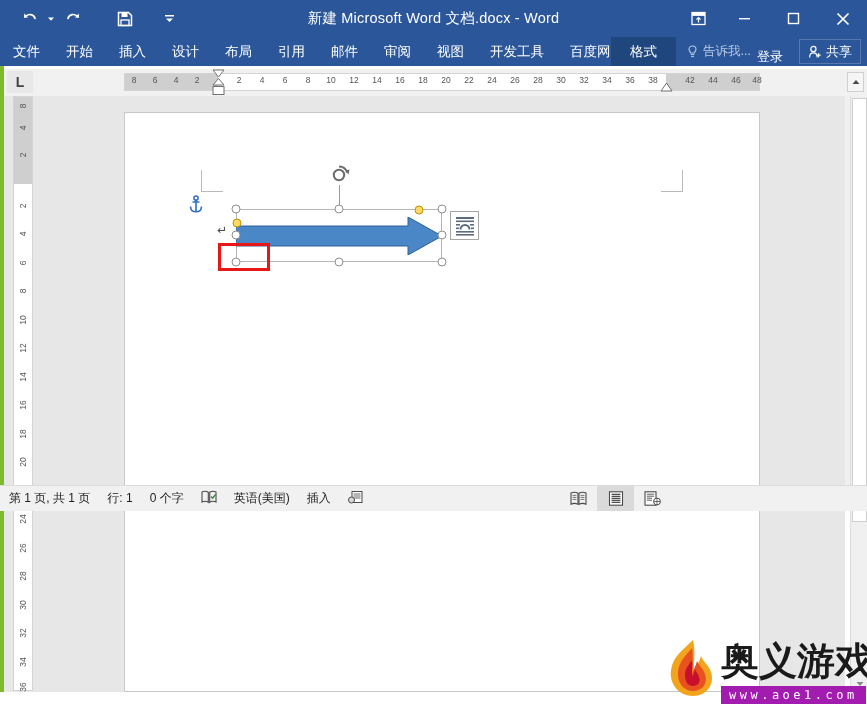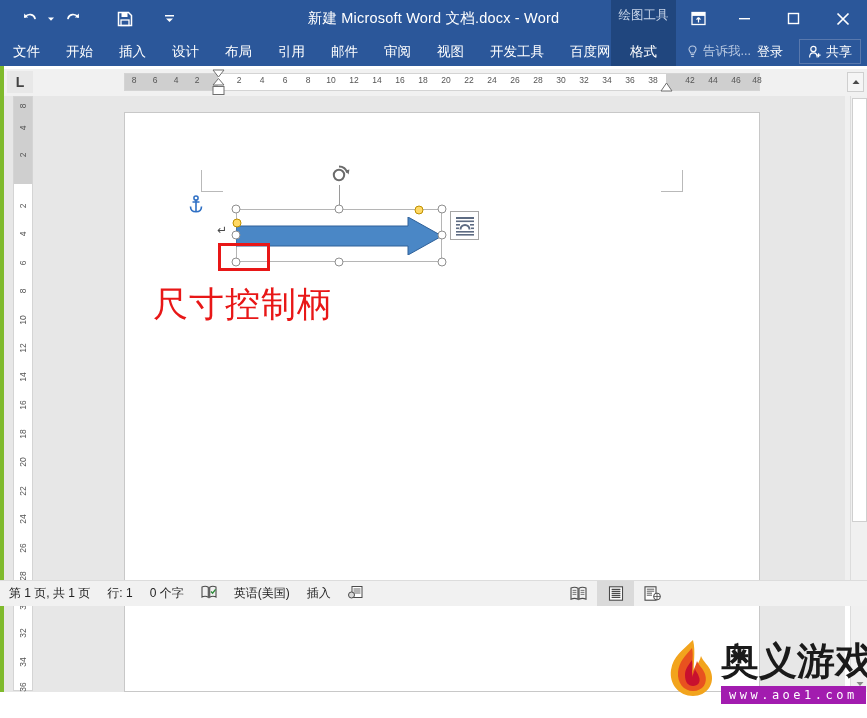--- a/index.html
+++ b/index.html
@@ -4,21 +4,21 @@
 <style>
   * { box-sizing: border-box; margin: 0; padding: 0; }
   html, body {
     width: 867px; height: 718px;
     font-family: "Liberation Sans", "DejaVu Sans", sans-serif;
     overflow: hidden;
     background: #ffffff;
   }
   #app {
     position: relative;
-    width: 867px; height: 606px;
+    width: 867px; height: 511px;
     background: #f0f0f0;
   }
 
   
   .titlebar {
     position: absolute; left: 0; top: 0; width: 867px; height: 37px;
     background: #2b579a;
     display: flex; align-items: center;
   }
   .qat { display: flex; align-items: center; padding-left: 14px; gap: 0px; }
@@ -73,21 +73,21 @@
     justify-content: center; padding: 0;
     background: #20467e; color: #ffffff;
   }
   .tell-me {
     position: absolute; left: 686px; top: 0; height: 29px;
     display: flex; align-items: center; gap: 4px;
     color: #b9c9e2; font-size: 12.5px;
   }
   .signin {
     position: absolute; left: 757px; top: 0; height: 29px;
-    display: flex; align-items: center;
+    display: flex; align-items: flex-end;
     color: #ffffff; font-size: 13px;
   }
   .share {
     position: absolute; right: 6px; top: 2px; height: 25px;
     display: flex; align-items: center; gap: 4px; padding: 0 8px;
     color: #ffffff; font-size: 13px;
     border: 1px solid #5878ad;
   }
 
   
@@ -306,23 +306,20 @@
       <div class="qat-caret" style="margin-left:22px">
         <svg width="11" height="11" viewBox="0 0 11 11">
           <rect x="1" y="2" width="9" height="1.5" fill="#ffffff"></rect>
           <path d="M2 5.5 L5.5 9 L9 5.5 Z" fill="#ffffff"></path>
         </svg>
       </div>
     </div>
 
     <div class="title-text">新建 Microsoft Word 文档.docx - Word</div>
 
-    <div class="ctx-tab">
-      <div class="ctx-tab-label">绘图工具</div>
-    </div>
 
     <div class="win-btns">
       <div class="win-btn ribbonopt">
         <svg width="15" height="15" viewBox="0 0 15 15">
           <rect x="1" y="1.5" width="13" height="12" fill="none" stroke="#ffffff" stroke-width="1.3"></rect>
           <rect x="1" y="1.5" width="13" height="3.4" fill="#ffffff"></rect>
           <path d="M7.5 11.5 L7.5 6.5 M7.5 6.5 L5.5 8.6 M7.5 6.5 L9.5 8.6" stroke="#ffffff" stroke-width="1.2" fill="none"></path>
         </svg>
       </div>
       <div class="win-btn">
@@ -506,21 +503,20 @@
           <rect x="1" y="11.5" width="3" height="1.6" fill="#5d6b82"></rect>
           <rect x="16" y="11.5" width="3" height="1.6" fill="#5d6b82"></rect>
           <path d="M5.5 13.5 A4.5 4.5 0 0 1 14.5 13.5" fill="none" stroke="#5d6b82" stroke-width="2"></path>
           <rect x="1" y="15" width="18" height="1.6" fill="#5d6b82"></rect>
           <rect x="1" y="18" width="18" height="1.6" fill="#5d6b82"></rect>
         </svg>
       </div>
 
       <div class="annot-rect" style="left:93px; top:130px; width:52px; height:28px;"></div>
 
-      <div class="annot-text" style="left:28px; top:168px">尺寸控制柄</div>
 
     </div>
   </div>
 
   <div class="vruler">
     <div class="vmargin" style="top:0; height:87px;"></div>
 
     <div class="vtick" style="top:9px"><span>8</span></div>
     <div class="vtick" style="top:31px"><span>4</span></div>
     <div class="vtick" style="top:58px"><span>2</span></div>

